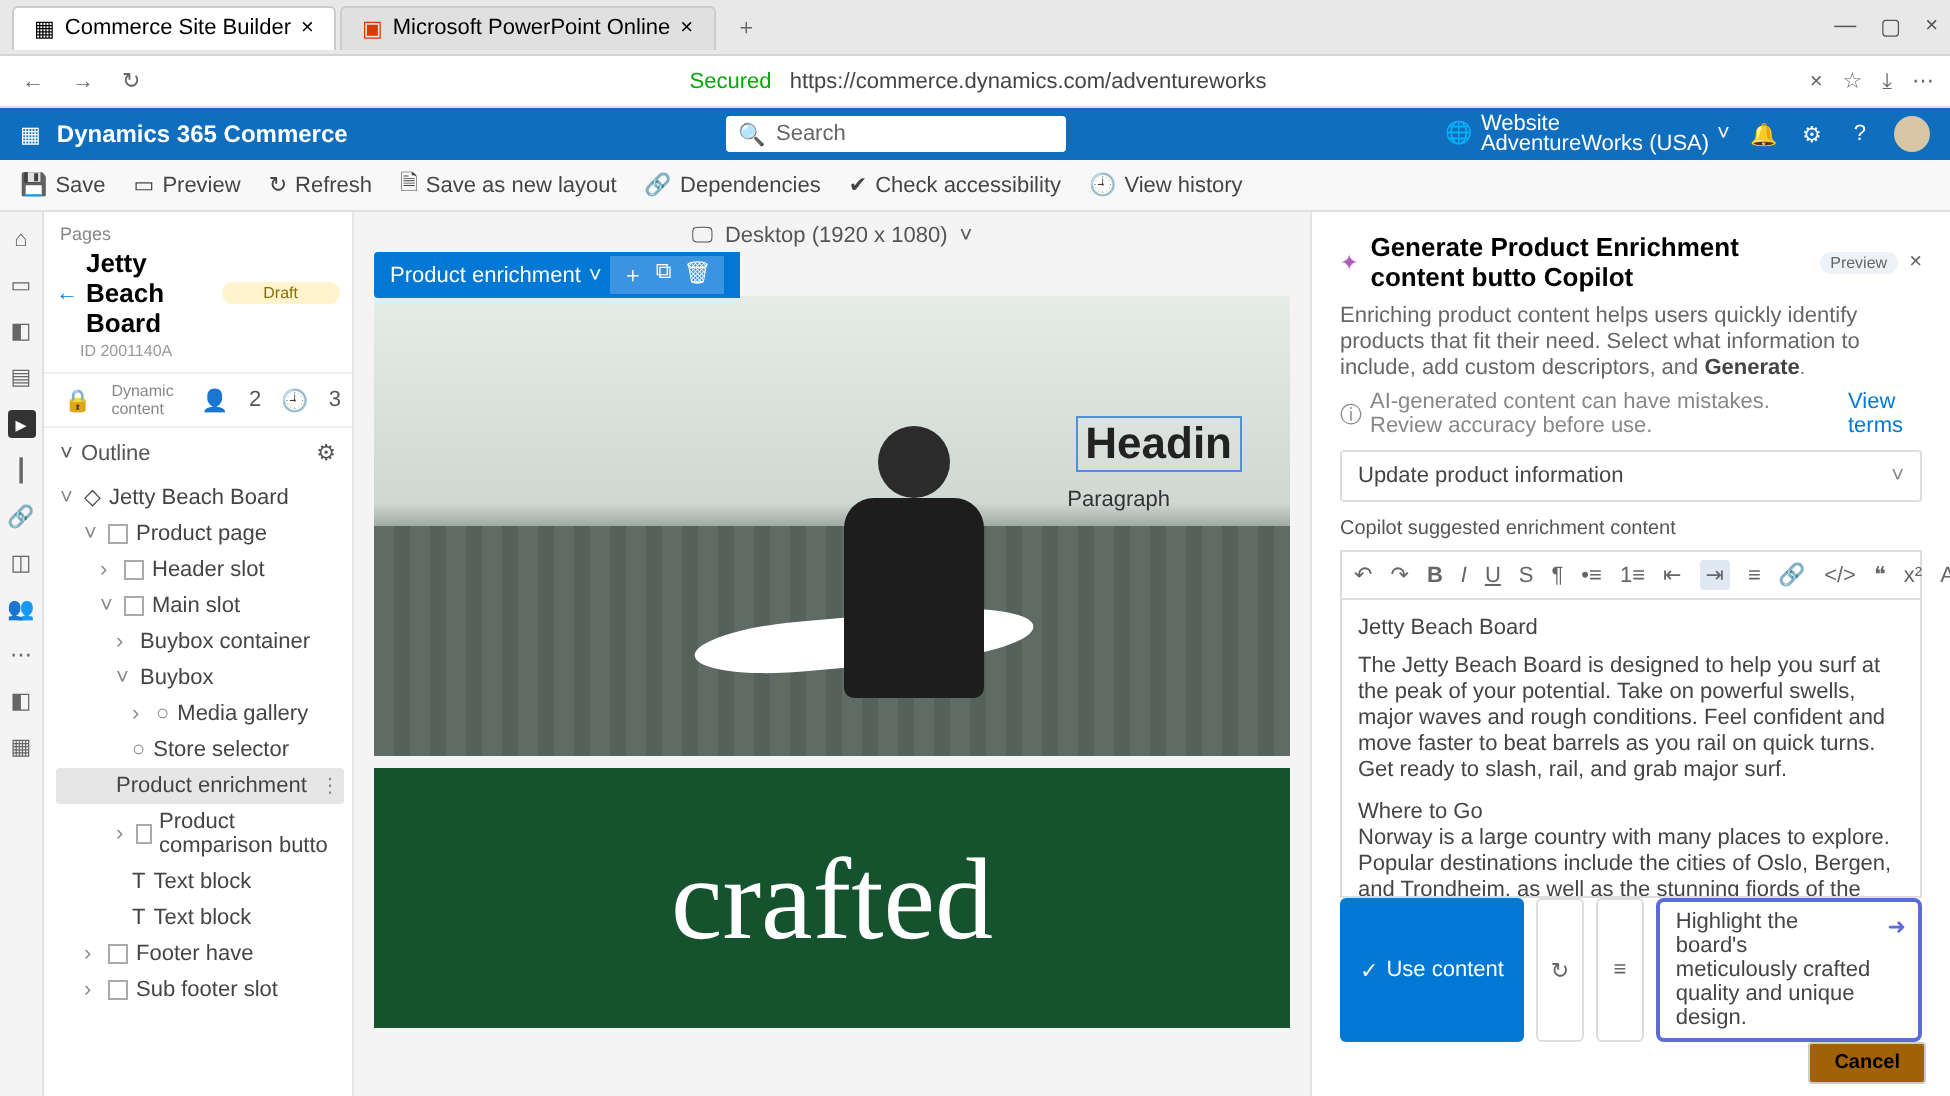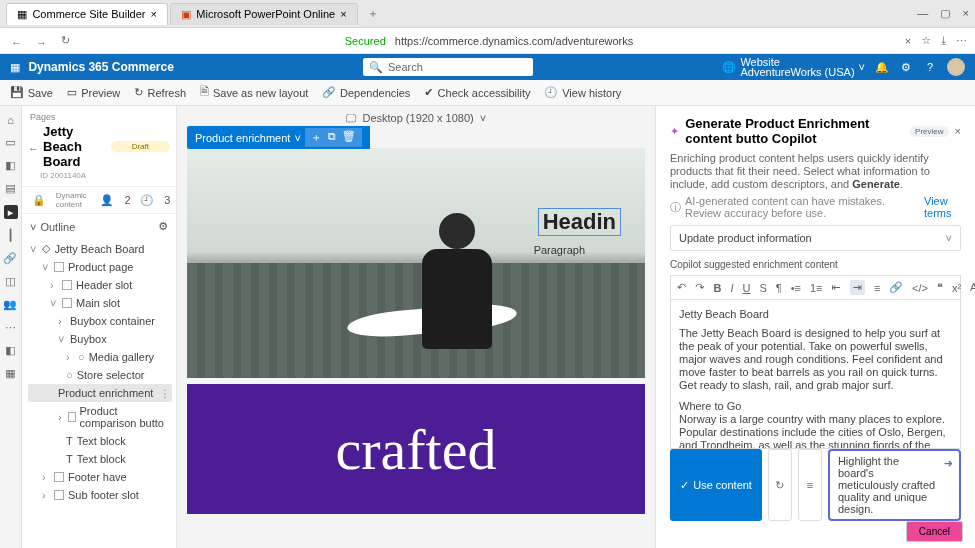--- a/index.html
+++ b/index.html
@@ -57,21 +57,21 @@
     .product-pill{position:absolute;left:10px;top:20px;background:#0078d4;color:#fff;font-size:9px;padding:2px 8px;border-radius:2px 0 0 2px;display:flex;align-items:center;gap:4px;z-index:2;}
     .pill-ctrls{background:#3b93e2;padding:2px 6px;display:flex;gap:6px;}
     .canvas-img{margin:18px 10px 0;height:230px;position:relative;overflow:hidden;background:linear-gradient(to bottom,#e6ece8 0%,#cfd8d2 45%,#717a74 55%,#6f7874 100%);}
     .person{position:absolute;left:220px;top:65px;width:100px;height:165px;}
     .phead{width:36px;height:36px;border-radius:50%;background:#2b2b2b;margin:0 auto;}
     .pbody{width:70px;height:100px;background:#1d1d1d;margin:0 auto;border-radius:15px 15px 5px 5px;}
     .board{position:absolute;left:160px;top:160px;width:170px;height:25px;background:#fff;border-radius:50%/80%;transform:rotate(-5deg);}
     .overlay-heading{position:absolute;right:24px;top:60px;border:1px solid #4f8ee0;padding:0 4px;font-size:22px;font-weight:700;color:#222;background:rgba(255,255,255,0.1);}
     .overlay-para{position:absolute;right:60px;top:96px;font-size:11px;color:#333;padding-left:34px;}
     .sea-dark{position:absolute;bottom:0;left:0;right:0;height:50%;background:repeating-linear-gradient(90deg,#5f6c66 0 10px,#55625c 10px 18px);}
-    .crafted{margin:6px 10px 0;height:130px;background:#4c1d95;display:flex;align-items:center;justify-content:center;}
+    .crafted{margin:6px 10px 0;height:130px;background:#14532d;display:flex;align-items:center;justify-content:center;}
     .crafted span{font-family:"Brush Script MT",cursive;color:#fff;font-size:58px;}
 
     .copilot{width:320px;background:#fff;border-left:1px solid #e3e3e3;display:flex;flex-direction:column;padding:10px 14px 8px;}
     .cop-hdr{display:flex;align-items:center;gap:6px;}
     .cop-hdr h2{font-size:13px;font-weight:600;}
     .preview-badge{background:#edf2f7;color:#666;font-size:8px;padding:1px 5px;border-radius:6px;}
     .cop-close{margin-left:auto;color:#666;cursor:pointer;}
     .cop-desc{font-size:9.5px;color:#666;margin:6px 0 4px;line-height:13px;}
     .cop-desc b{color:#444;}
     .cop-warn{font-size:9px;color:#888;display:flex;gap:4px;align-items:center;margin-bottom:6px;}
@@ -85,21 +85,21 @@
     .editor .ttl{margin-bottom:6px;}
     .editor p{margin-bottom:8px;}
     .prompt-row{display:flex;align-items:center;justify-content:space-between;font-size:8px;color:#999;margin:6px 0 4px;}
     .prompt-row .thumbs{display:flex;gap:6px;}
     .action-row{display:flex;gap:6px;align-items:stretch;}
     .use-btn{background:#0078d4;color:#fff;border:none;padding:5px 10px;font-size:10px;border-radius:3px;display:flex;align-items:center;gap:4px;cursor:pointer;}
     .icon-btn{border:1px solid #ddd;background:#fff;width:24px;display:flex;align-items:center;justify-content:center;border-radius:3px;cursor:pointer;color:#666;}
     .prompt-input{flex:1;border:2px solid #5b6cd8;border-radius:4px;padding:4px 22px 4px 8px;font-size:9.5px;color:#444;position:relative;}
     .prompt-input .send{position:absolute;right:6px;top:6px;color:#5b6cd8;cursor:pointer;}
     .footer{position:absolute;bottom:6px;right:12px;}
-    .cancel-btn{background:#ec4899;border:1px solid #ccc;padding:4px 12px;font-size:10px;border-radius:2px;cursor:pointer;}
+    .cancel-btn{background:#a16207;border:1px solid #ccc;padding:4px 12px;font-size:10px;border-radius:2px;cursor:pointer;font-weight:bold;}
   </style>
 </head>
 <body>
 
 <div class="titlebar">
   <div class="tab">
     <span>▦</span>
     <span>Commerce Site Builder</span>
     <span>×</span>
   </div>

